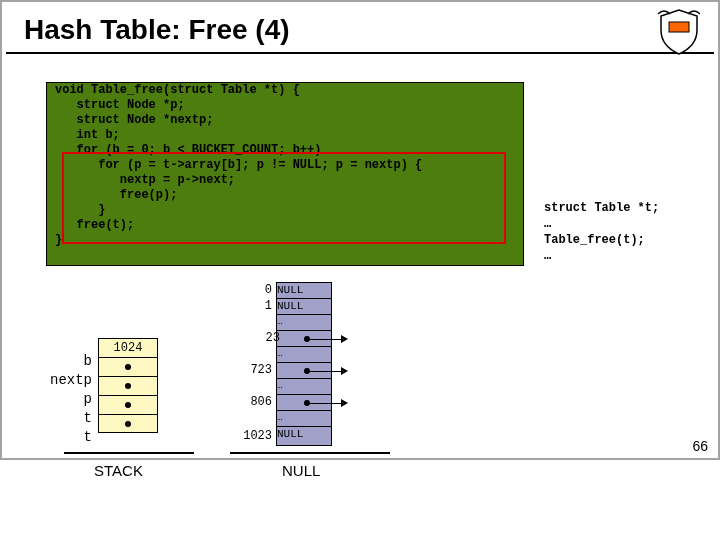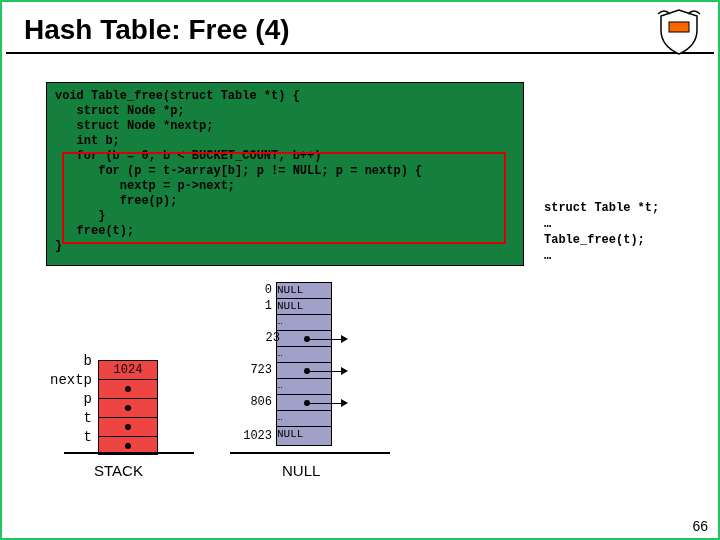--- a/index.html
+++ b/index.html
@@ -7,22 +7,22 @@
     margin: 0;
     width: 720px;
     height: 540px;
     background: #fff;
     font-family: Arial, Helvetica, sans-serif;
     position: relative;
     overflow: hidden;
   }
   .slide {
     width: 720px;
-    height: 540px;
-    border: 2px solid #22c55e;
+    height: 460px;
+    border: 2px solid #a3a3a3;
     position: relative;
     background: #fff;
   }
   .title {
     font-size: 28px;
     font-weight: bold;
     padding: 12px 0 6px 18px;
     border-bottom: 2px solid #000;
     margin: 0 4px;
   }
@@ -32,27 +32,27 @@
     right: 14px;
     width: 50px;
     height: 48px;
   }
   .codebox {
     position: absolute;
     top: 80px;
     left: 44px;
     width: 478px;
     height: 184px;
-    background: #15803d;
+    background: #4d7c0f;
     border: 1.5px solid #000;
     font-family: "Courier New", monospace;
     font-size: 12px;
     font-weight: bold;
     white-space: pre;
-    padding: 6px 8px;
+    padding: 0 8px;
     line-height: 15px;
   }
   .sidecode {
     position: absolute;
     top: 198px;
     left: 542px;
     font-family: "Courier New", monospace;
     font-size: 12px;
     font-weight: bold;
     line-height: 16px;
@@ -81,25 +81,25 @@
     top: 18px;
     text-align: right;
     width: 54px;
     font-family: "Courier New", monospace;
     font-size: 14px;
     line-height: 19px;
   }
   .stack-rect {
     position: absolute;
     left: 0;
-    top: 26px;
+    top: 4px;
     width: 60px;
     height: 95px;
     border: 1.5px solid #000;
-    background: #ef4444;
+    background: #fef9c3;
   }
   .stack-cell {
     height: 19px;
     border-bottom: 1px solid #000;
     font-family: "Courier New", monospace;
     font-size: 12px;
     text-align: center;
     line-height: 18px;
     position: relative;
   }

